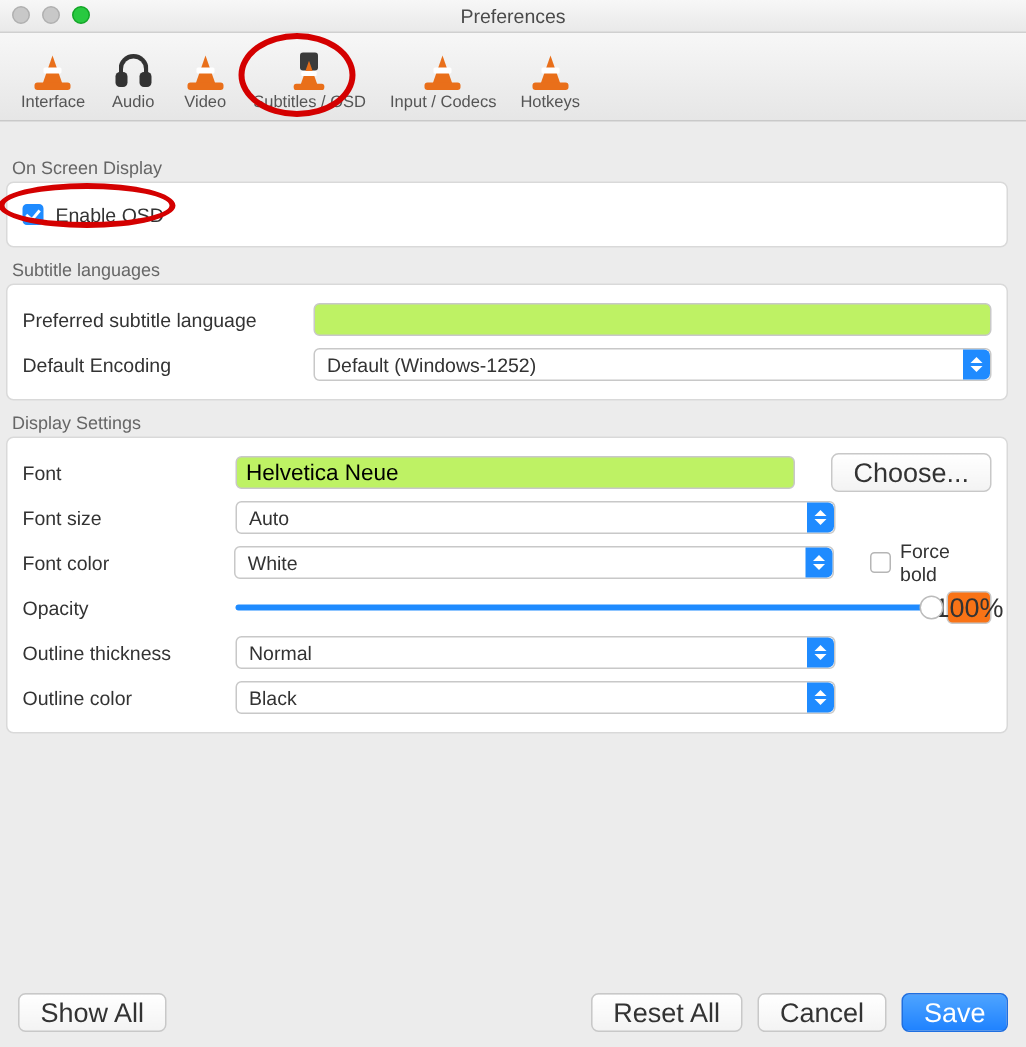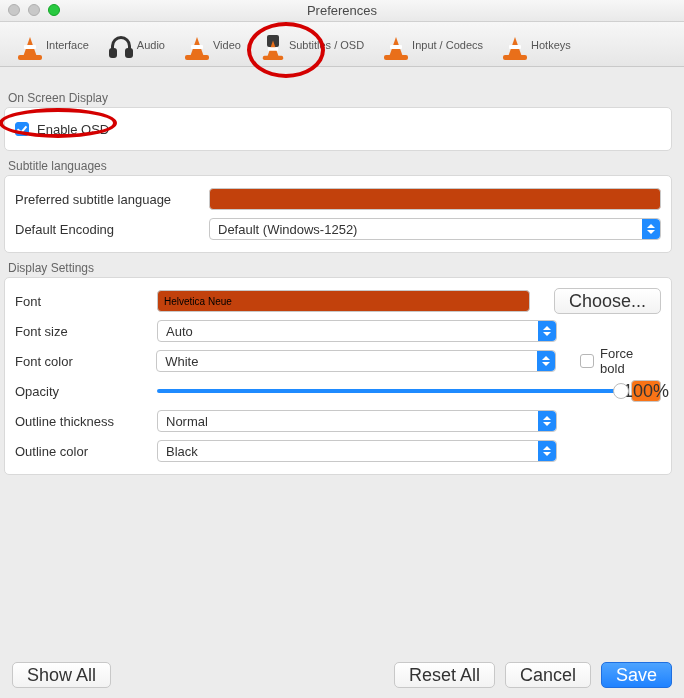--- a/index.html
+++ b/index.html
@@ -38,21 +38,21 @@
   .toolbar {
     display: flex;
     align-items: flex-end;
     gap: 0;
     padding: 4px 6px 4px 6px;
     background: linear-gradient(#f7f7f7, #e6e6e6);
     border-bottom: 1px solid #c9c9c9;
   }
   .toolbar .tab {
     display: flex;
-    flex-direction: row;
+    flex-direction: column;
     align-items: center;
     padding: 2px 8px 2px 8px;
     border-radius: 4px;
     cursor: default;
     position: relative;
   }
   .toolbar .tab .icn { width:32px; height:32px; display:flex;align-items:flex-end;justify-content:center;}
   .toolbar .tab .lbl { font-size:11px; color:#555; margin-top:2px; white-space:nowrap;}
   .cone {
     width: 24px; height: 26px; position: relative;
@@ -107,23 +107,23 @@
     min-height: 30px;
     gap: 24px;
   }
   .row .lab { width: 118px; font-size:13px; color:#333;}
   .row .lab.wide { width: 170px; }
   .text-input {
     flex:1;
     height:22px;
     border:1px solid #c8c8c8;
     border-radius:4px;
-    background:#c2410c;
+    background:#bef264;
     padding:2px 6px;
-    font-size:10px;
+    font-size:15px;
   }
   .select {
     flex:1;
     height:22px;
     border:1px solid #c8c8c8;
     border-radius:4px;
     background:#fff;
     position:relative;
     display:flex; align-items:center;
     padding-left:8px;

